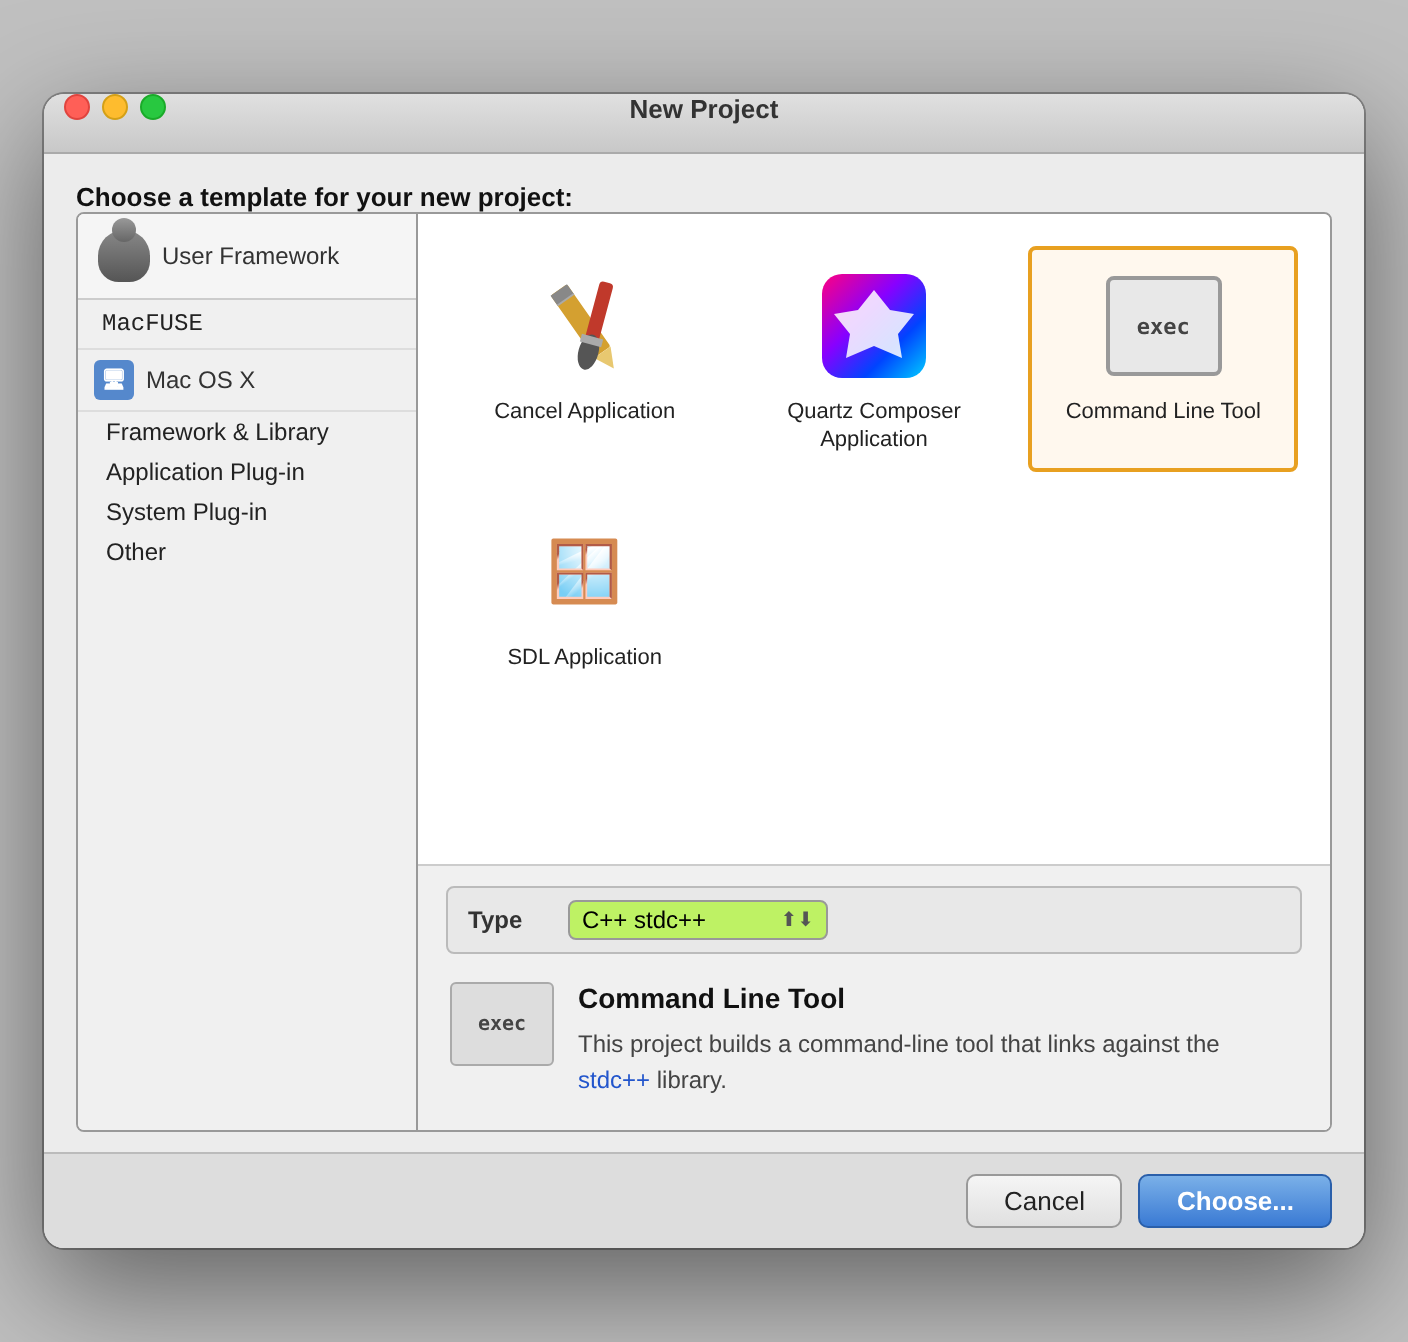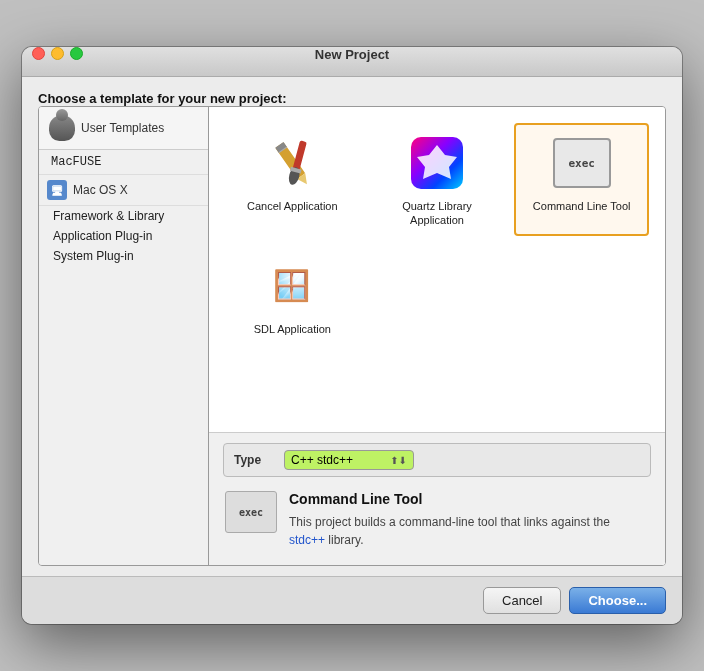--- a/index.html
+++ b/index.html
@@ -329,37 +329,40 @@
   </div>
 
   <div class="content">
     <div class="prompt">Choose a template for your new project:</div>
 
     <div class="main-area">
 
       <div class="sidebar">
         <div class="sidebar-user-templates">
           <div class="user-icon"></div>
-          <span class="sidebar-label">User Templates</span>
+          <span class="sidebar-label">User Framework</span>
         </div>
         <div class="sidebar-item macfuse">
           <span>MacFUSE</span>
         </div>
         <div class="sidebar-mac-osx">
           <div class="mac-icon">🖥</div>
           <span class="sidebar-label">Mac OS X</span>
         </div>
         <div class="sidebar-sub-item">
           <span>Framework &amp; Library</span>
         </div>
         <div class="sidebar-sub-item">
           <span>Application Plug-in</span>
         </div>
         <div class="sidebar-sub-item">
           <span>System Plug-in</span>
+        </div>
+        <div class="sidebar-sub-item">
+          <span>Other</span>
         </div>
       </div>
 
       <div class="template-area">
         <div class="templates-grid">
 
           <div class="template-item">
             <div class="template-icon">
               <svg class="cocoa-svg" viewBox="0 0 60 60">
 
@@ -389,21 +392,21 @@
                     <stop offset="0%" style="stop-color:#ff0080"></stop>
                     <stop offset="40%" style="stop-color:#8800ff"></stop>
                     <stop offset="70%" style="stop-color:#0044ff"></stop>
                     <stop offset="100%" style="stop-color:#00ccff"></stop>
                   </linearGradient>
                 </defs>
                 <rect x="4" y="4" width="52" height="52" rx="10" fill="url(#qg)"></rect>
                 <polygon points="30,12 38,22 50,24 42,34 44,46 30,40 16,46 18,34 10,24 22,22" fill="white" opacity="0.85"></polygon>
               </svg>
             </div>
-            <span class="template-label">Quartz Library Application</span>
+            <span class="template-label">Quartz Composer Application</span>
           </div>
 
           <div class="template-item selected">
             <div class="template-icon">
               <div class="icon-cmd">exec</div>
             </div>
             <span class="template-label">Command Line Tool</span>
           </div>
 
           <div class="template-item">

